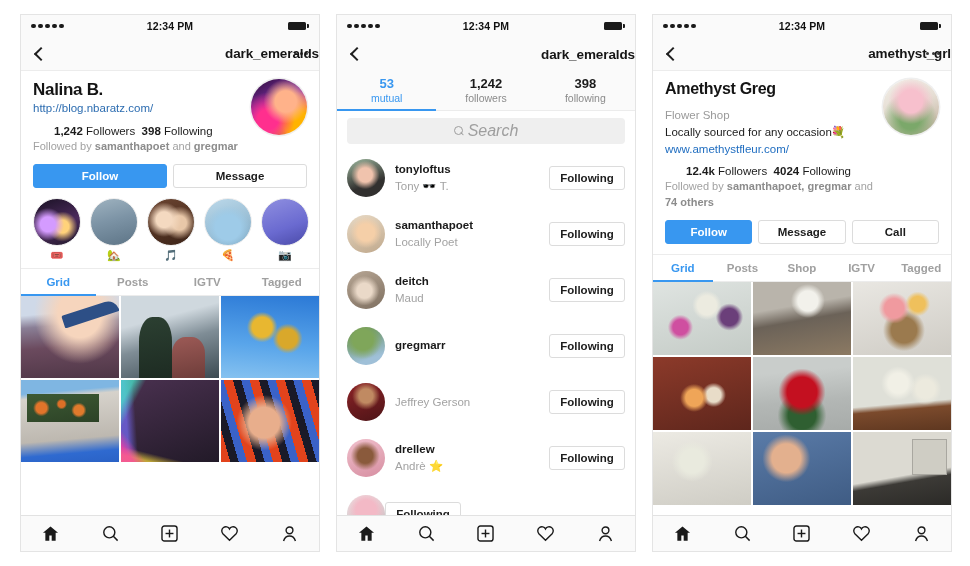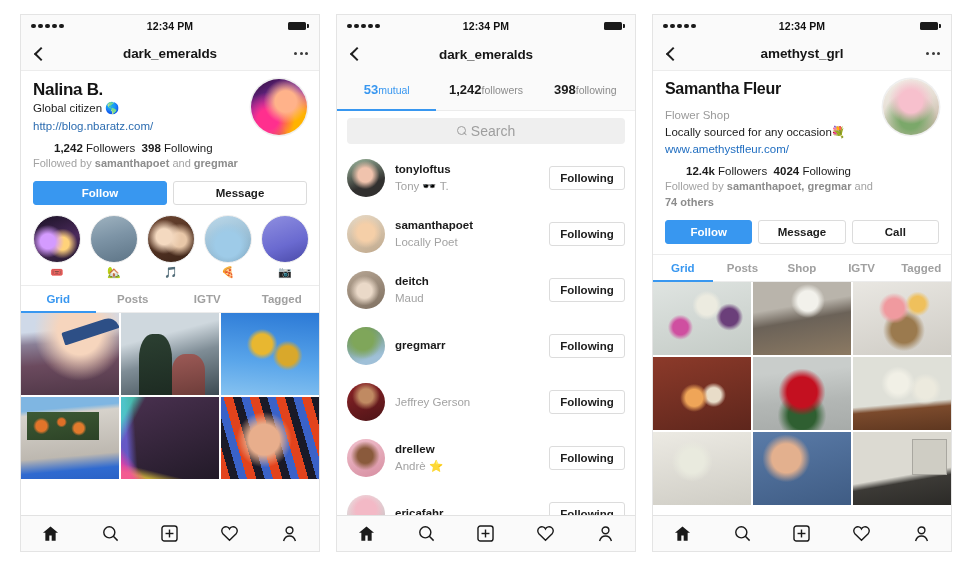--- a/index.html
+++ b/index.html
@@ -43,21 +43,21 @@
     border-bottom: 1px solid #ececec;
     display: flex; align-items: center; padding: 0 11px; position: relative;
   }
   .nav-back { width: 16px; height: 16px; position: relative; cursor: pointer; }
   .nav-back::before {
     content: ""; position: absolute; left: 4px; top: 3px;
     width: 8px; height: 8px; border-left: 2px solid #1f1f1f; border-bottom: 2px solid #1f1f1f;
     transform: rotate(45deg);
   }
   .nav-title {
-    position: absolute; left: 0; right: 0; text-align: center;
+    position: absolute; left: 0; right: 0; text-align: right;
     font-size: 13.5px; font-weight: bold; color: #161616; letter-spacing: -.1px;
   }
   .nav-dots { margin-left: auto; display: flex; gap: 2.5px; align-items: center; cursor: pointer; }
   .nav-dots i { width: 3px; height: 3px; border-radius: 50%; background: #3a3a3a; display: block; }
 
   
   .profile { padding: 8px 12px 0 12px; display: flex; }
   .profile-info { flex: 1 1 auto; min-width: 0; }
   .p-name { font-size: 17px; font-weight: bold; color: #141414; letter-spacing: -.3px; line-height: 1.25; }
   .p-name.small { font-size: 16px; }
@@ -122,35 +122,35 @@
   }
   .tab.active { color: #3897f0; }
   .tab.active::after {
     content: ""; position: absolute; left: 0; right: 0; bottom: -1px; height: 2px; background: #3897f0;
   }
 
   
   .segments { display: flex; background: #fafafa; flex: 0 0 40px; }
   .seg {
     flex: 1 1 0; text-align: center; cursor: pointer; position: relative;
-    display: flex; flex-direction: row; align-items: center; justify-content: center;
+    display: flex; flex-direction: column; align-items: center; justify-content: center;
     border-bottom: 1px solid #ececec;
   }
   .seg-num { font-size: 13px; font-weight: bold; color: #1b1b1b; line-height: 1.15; }
   .seg-lbl { font-size: 10.5px; color: #8b8b8b; line-height: 1.2; }
   .seg.active .seg-num, .seg.active .seg-lbl { color: #3897f0; }
   .seg.active::after { content: ""; position: absolute; left: 0; right: 0; bottom: -1px; height: 2px; background: #3897f0; }
 
   
   .searchwrap { padding: 7px 10px 6px 10px; background: #fff; }
   .searchbar {
     height: 26px; border-radius: 4px; background: #efefef;
     display: flex; align-items: center; justify-content: center; gap: 4px; cursor: text;
   }
-  .searchbar .ph { font-size: 14px; color: #9e9e9e; }
+  .searchbar .ph { font-size: 16px; color: #9e9e9e; font-style: italic; }
   .mag { width: 10px; height: 10px; position: relative; display: inline-block; }
   .mag::before {
     content: ""; position: absolute; left: 0; top: 0; width: 7px; height: 7px;
     border: 1.3px solid #9e9e9e; border-radius: 50%;
   }
   .mag::after {
     content: ""; position: absolute; left: 6.4px; top: 6.8px; width: 3.6px; height: 1.3px;
     background: #9e9e9e; transform: rotate(45deg); border-radius: 1px;
   }
 
@@ -243,21 +243,20 @@
       <span class="nav-dots">
           <i></i>
           <i></i>
           <i></i>
         </span>
     </div>
 
     <div class="profile">
       <div class="profile-info">
         <div class="p-name">Nalina B.</div>
-        <div class="p-bio">Global citizen 🌎</div>
         <div class="p-url">http://blog.nbaratz.com/</div>
         <div class="p-stats">
           <b>1,242</b>
           <span>Followers</span>
           &nbsp;<b>398</b>
           <span>Following</span>
         </div>
         <div class="p-followed">
           <span>Followed by </span><b>samanthapoet</b><span> and </span><b>gregmar</b>
         </div>
@@ -428,24 +427,20 @@
       <div class="urow">
         <span class="u-av ua6"></span>
         <span class="u-txt">
           <span class="u-name" style="display:block">drellew</span>
           <span class="u-full" style="display:block">Andrè ⭐</span>
         </span>
         <span class="u-btn">Following</span>
       </div>
       <div class="urow">
         <span class="u-av ua7"></span>
-        <span class="u-txt">
-          <span class="u-name" style="display:block">ericafahr</span>
-          <span class="u-full" style="display:block"></span>
-        </span>
         <span class="u-btn">Following</span>
       </div>
     </div>
 
     <div class="tabbar">
       <span class="tb">
         <svg width="19" height="19" viewBox="0 0 24 24">
             <path d="M12 3 2.5 11h3v10h5v-6.5h3V21h5V11h3z" fill="#1a1a1a"></path>
           </svg>
       </span>
@@ -498,21 +493,21 @@
       <span class="nav-title">amethyst_grl</span>
       <span class="nav-dots">
           <i></i>
           <i></i>
           <i></i>
         </span>
     </div>
 
     <div class="profile">
       <div class="profile-info">
-        <div class="p-name small">Samantha Fleur</div>
+        <div class="p-name small">Amethyst Greg</div>
         <div class="p-cat">Flower Shop</div>
         <div class="p-bio">Locally sourced for any occasion💐</div>
         <div class="p-url blue2">www.amethystfleur.com/</div>
         <div class="p-stats">
           <b>12.4k</b>
           <span>Followers</span>
           &nbsp;<b>4024</b>
           <span>Following</span>
         </div>
         <div class="p-followed">

